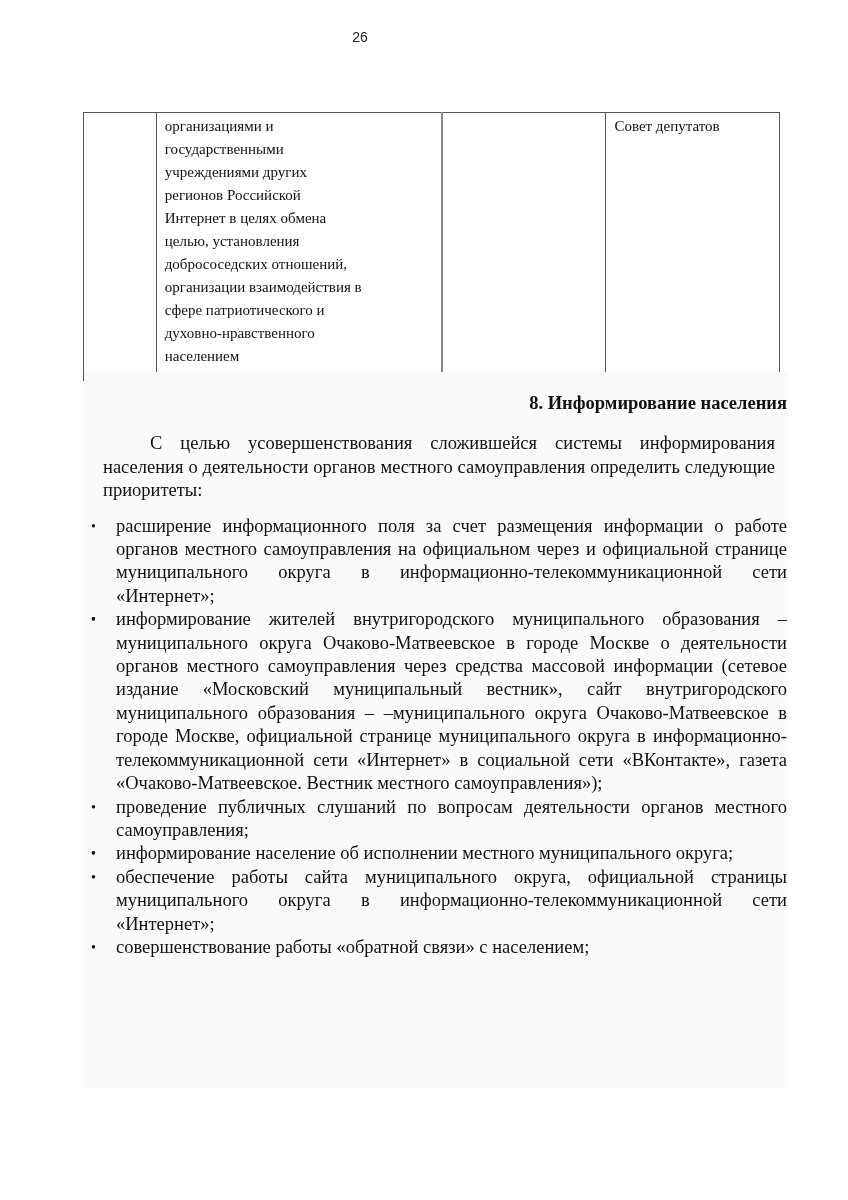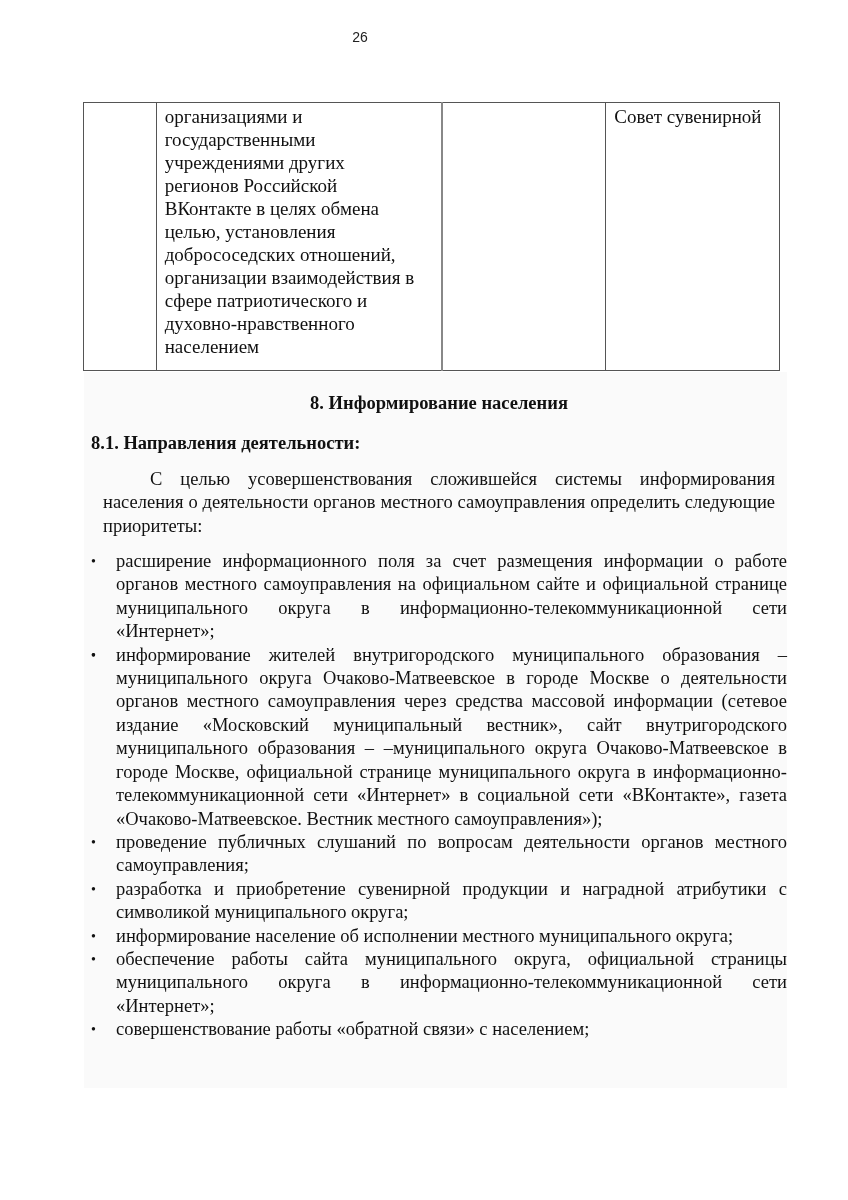--- a/index.html
+++ b/index.html
@@ -1,72 +1,71 @@
 <!DOCTYPE html>
 <html><head>
 <meta charset="utf-8">
 <style>
   html, body { margin: 0; padding: 0; background: #ffffff; }
   body { width: 848px; height: 1200px; position: relative; overflow: hidden;
          font-family: "Liberation Serif", "DejaVu Serif", serif; color: #111; }
   .page-number { position: absolute; top: 29px; left: 0; width: 720px; text-align: center;
          font-family: "Liberation Sans", "DejaVu Sans", sans-serif; font-size: 14px; color: #222; }
-  table.cont { position: absolute; top: 102px; left: 83px; width: 697px; border-collapse: collapse;
-         font-size: 19px; line-height: 23px; }
+  table.cont { position: absolute; top: 112px; left: 83px; width: 697px; border-collapse: collapse;
+         font-size: 15px; line-height: 23px; }
   table.cont td { border: 1.5px solid #555; vertical-align: top; padding: 2px 7px 12px 8px; }
   table.cont td.c1 { width: 57px; }
   table.cont td.c2 { width: 270px; }
   table.cont td.c3 { width: 148px; border-left: 2px solid #888; }
   table.cont td.c4 { width: 158px; }
   .shaded { position: absolute; top: 372px; left: 84px; width: 703px; height: 716px; background: #fafafa; }
   .content { position: absolute; top: 392px; left: 91px; width: 696px; font-size: 18.5px; line-height: 23.4px; }
-  .sec-title { text-align: center; font-weight: bold; margin: 0 0 17px 0; font-size: 18.5px; }
+  .sec-title { text-align: right; font-weight: bold; margin: 0 0 17px 0; font-size: 18.5px; }
   .sub-title { font-weight: bold; margin: 0; }
   .para { text-align: justify; text-indent: 47px; margin: 12px; }
   ul.bullets { list-style: none; margin: 0; padding: 0; }
   ul.bullets li { position: relative; padding-left: 25px; text-align: justify; margin: 0; }
   ul.bullets li .bullet { position: absolute; left: 0; top: 0; font-size: 14px; }
 </style>
 </head>
 <body>
 
 <div class="page-number">26</div>
 
 <table class="cont">
   <tbody>
       <tr>
     <td class="c1"></td>
     <td class="c2">
       <div>организациями и</div>
       <div>государственными</div>
       <div>учреждениями других</div>
       <div>регионов Российской</div>
-      <div>ВКонтакте в целях обмена</div>
+      <div>Интернет в целях обмена</div>
       <div>целью, установления</div>
       <div>добрососедских отношений,</div>
       <div>организации взаимодействия в</div>
       <div>сфере патриотического и</div>
       <div>духовно-нравственного</div>
       <div>населением</div>
     </td>
     <td class="c3"></td>
-    <td class="c4">Совет сувенирной</td>
+    <td class="c4">Совет депутатов</td>
   </tr>
 </tbody>
   </table>
 
 <div class="shaded"></div>
 
 <div class="content">
   <p class="sec-title">8. Информирование населения</p>
-  <p class="sub-title">8.1. Направления деятельности:</p>
   <p class="para">С целью усовершенствования сложившейся системы информирования населения о деятельности органов местного самоуправления определить следующие приоритеты:</p>
   <ul class="bullets">
-    <li><span class="bullet">•</span><span>расширение информационного поля за счет размещения информации о работе органов местного самоуправления на официальном сайте и официальной странице муниципального округа в информационно-телекоммуникационной сети «Интернет»;</span></li>
+    <li><span class="bullet">•</span><span>расширение информационного поля за счет размещения информации о работе органов местного самоуправления на официальном через и официальной странице муниципального округа в информационно-телекоммуникационной сети «Интернет»;</span></li>
     <li><span class="bullet">•</span></li>
     <li><span class="bullet">•</span><span>информирование жителей внутригородского муниципального образования – муниципального округа Очаково-Матвеевское в городе Москве о деятельности органов местного самоуправления через средства массовой информации (сетевое издание «Московский муниципальный вестник», сайт внутригородского муниципального образования – –муниципального округа Очаково-Матвеевское в городе Москве, официальной странице муниципального округа в информационно-телекоммуникационной сети «Интернет» в социальной сети «ВКонтакте», газета «Очаково-Матвеевское. Вестник местного самоуправления»);</span></li>
     <li><span class="bullet">•</span><span>проведение публичных слушаний по вопросам деятельности органов местного самоуправления;</span></li>
-    <li><span class="bullet">•</span><span>разработка и приобретение сувенирной продукции и наградной атрибутики с символикой муниципального округа;</span></li>
+    <li><span class="bullet">•</span></li>
     <li><span class="bullet">•</span><span>информирование население об исполнении местного муниципального округа;</span></li>
     <li><span class="bullet">•</span><span>обеспечение работы сайта муниципального округа, официальной страницы муниципального округа в информационно-телекоммуникационной сети «Интернет»;</span></li>
     <li><span class="bullet">•</span><span>совершенствование работы «обратной связи» с населением;</span></li>
   </ul>
 </div>
 
 </body></html>

